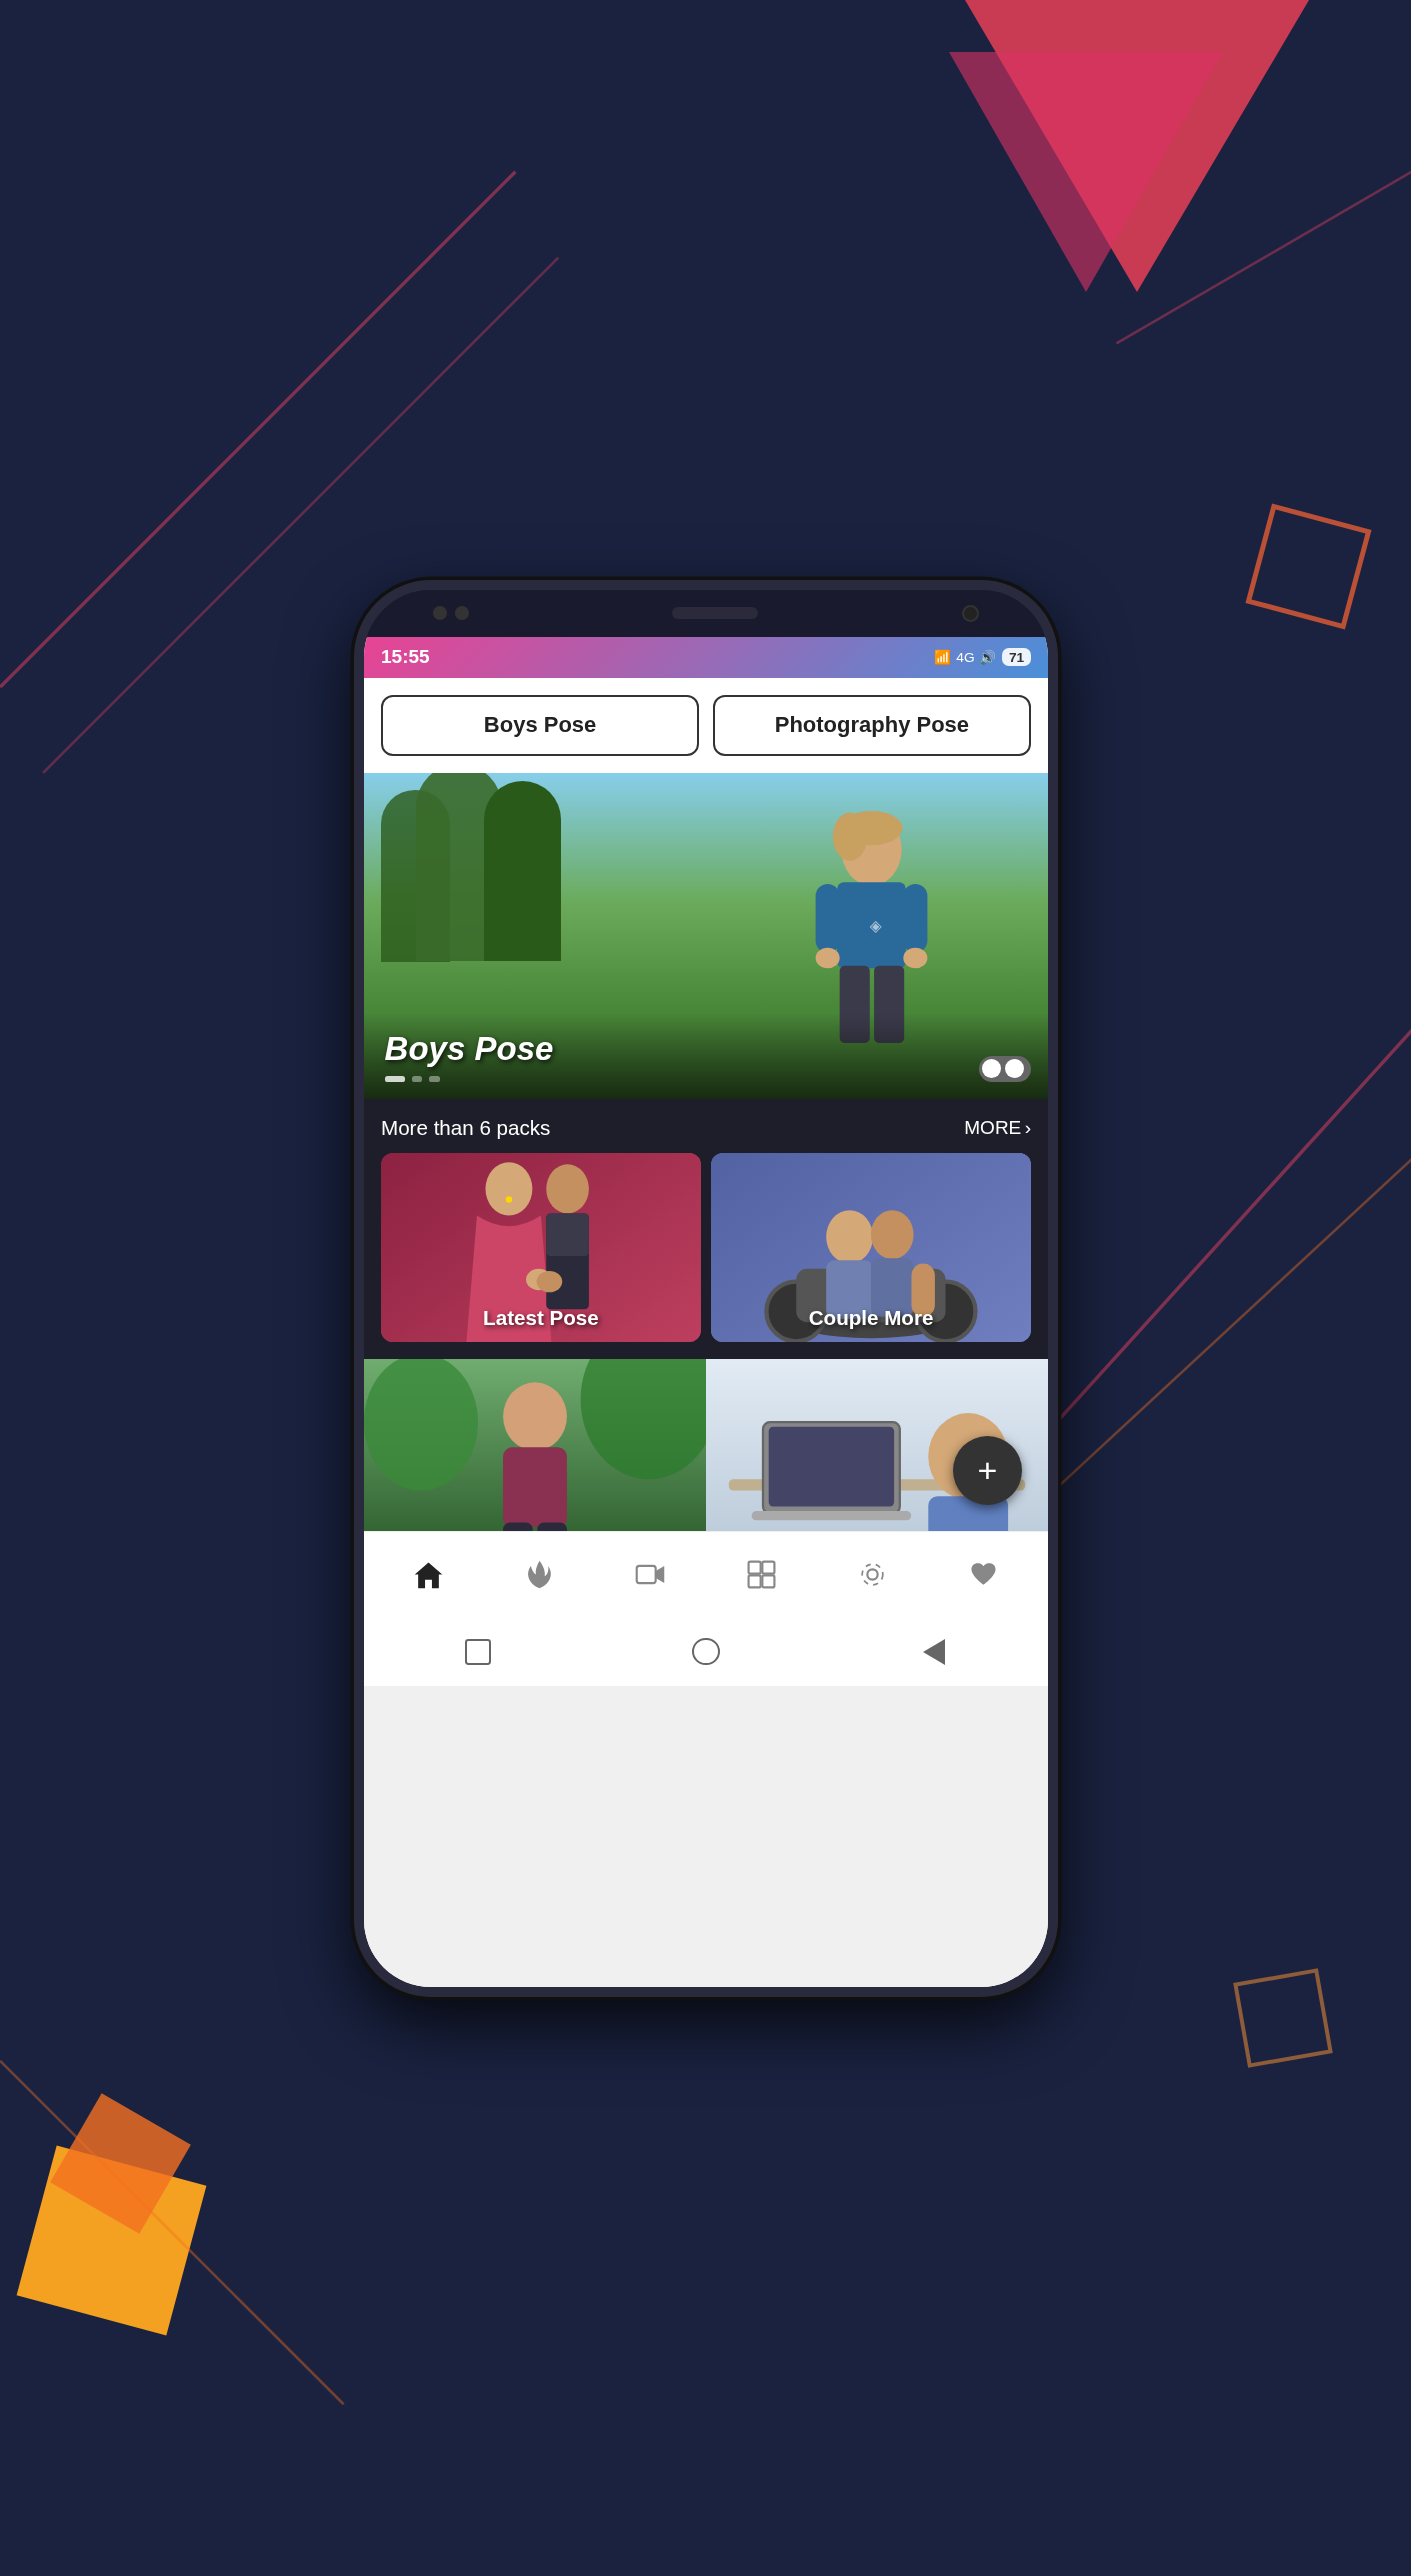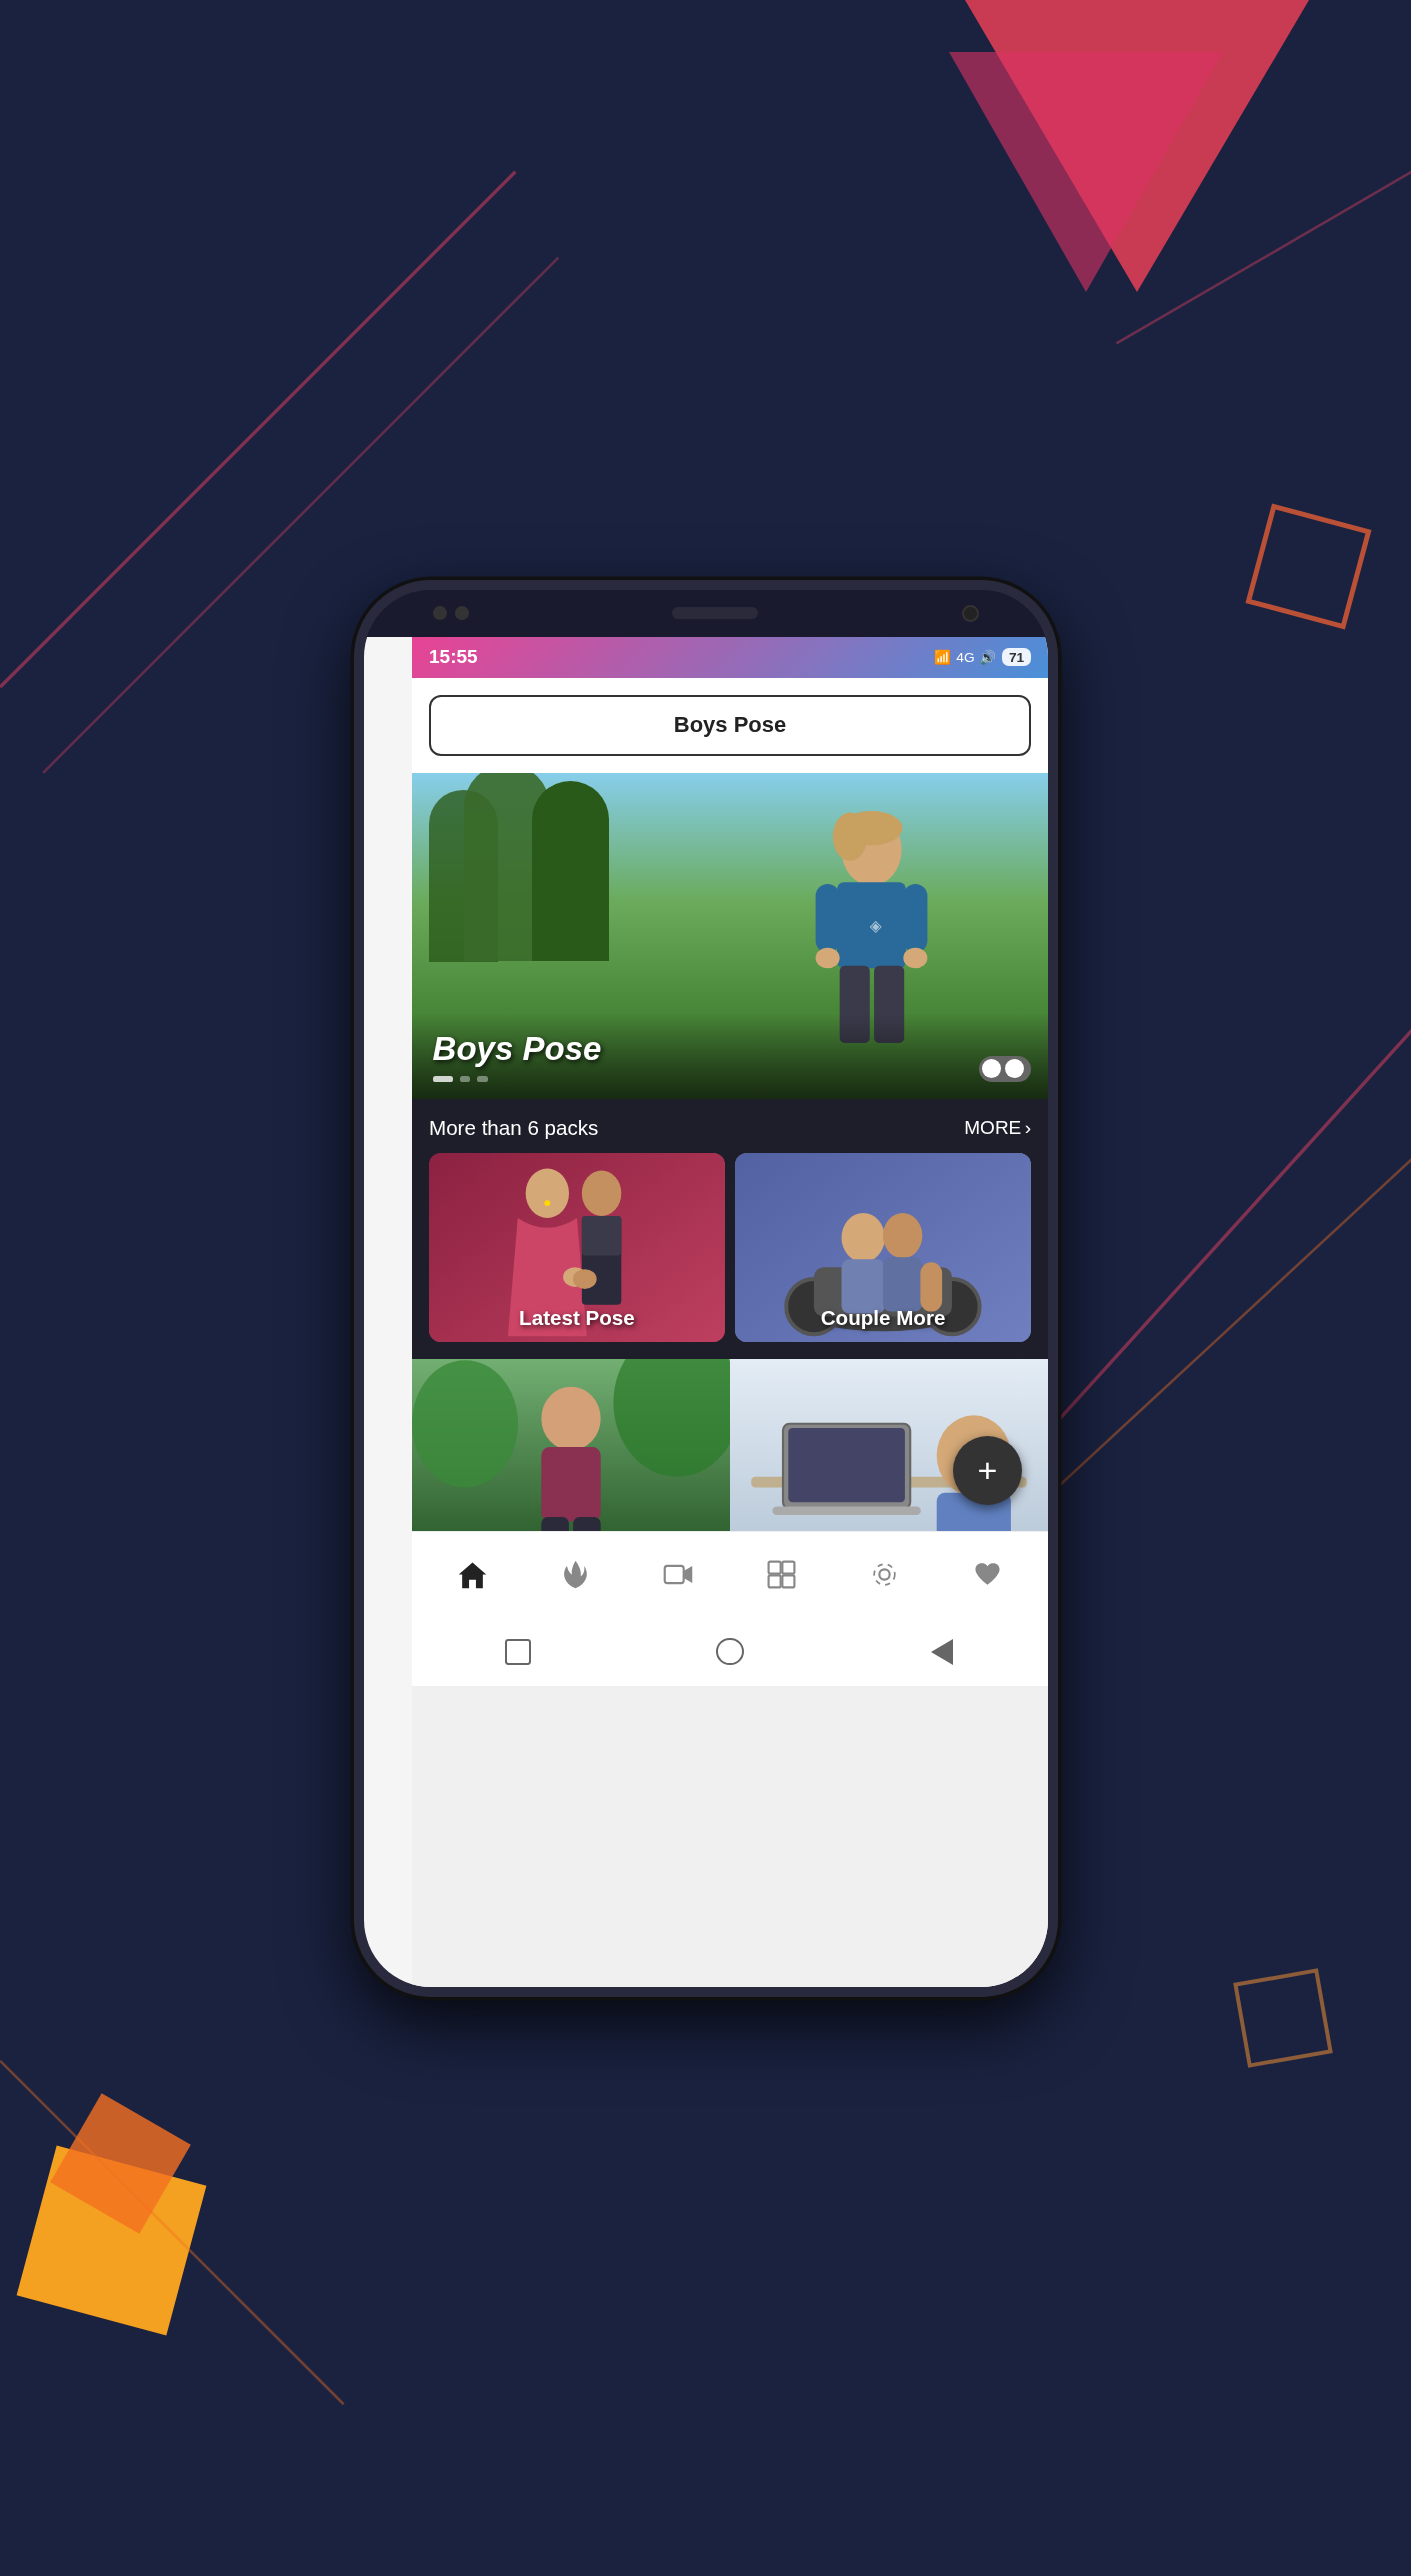--- a/index.html
+++ b/index.html
@@ -144,21 +144,20 @@
       border: 2.6px solid #333;
     }
 
     
     .phone-screen {
       flex: 1;
       background: #f5f5f5;
       overflow: hidden;
       display: flex;
       flex-direction: column;
-      padding-left: 48px;
     }
 
     
     .status-bar {
       background: linear-gradient(135deg, #e84393, #4a90d9);
       height: 41px;
       display: flex;
       align-items: center;
       justify-content: space-between;
       padding: 0 17px;
@@ -581,20 +580,21 @@
           <span>🔊</span>
           <span class="battery-indicator">71</span>
         </div>
       </div>
 
 
       <div class="main-content">
 
         <div class="category-buttons">
           <button class="cat-btn">Boys Pose</button>
+          <button class="cat-btn">Photography Pose</button>
         </div>
 
         <div class="featured-card">
 
           <div style="width:100%;height:100%;position:relative;overflow:hidden;">
 
             <div style="position:absolute;top:0;left:0;width:100%;height:100%;background:linear-gradient(180deg, #87CEEB 0%, #6aaa5a 40%, #4a8a3a 70%, #3a6a2a 100%);"></div>
 
             <div style="position:absolute;top:17px;left:0;width:100%;height:172px;">
               <div style="position:absolute;left:17px;top:0;width:69px;height:172px;background:#2a5a1a;border-radius:34px 34px 0 0;opacity:0.8;"></div>

